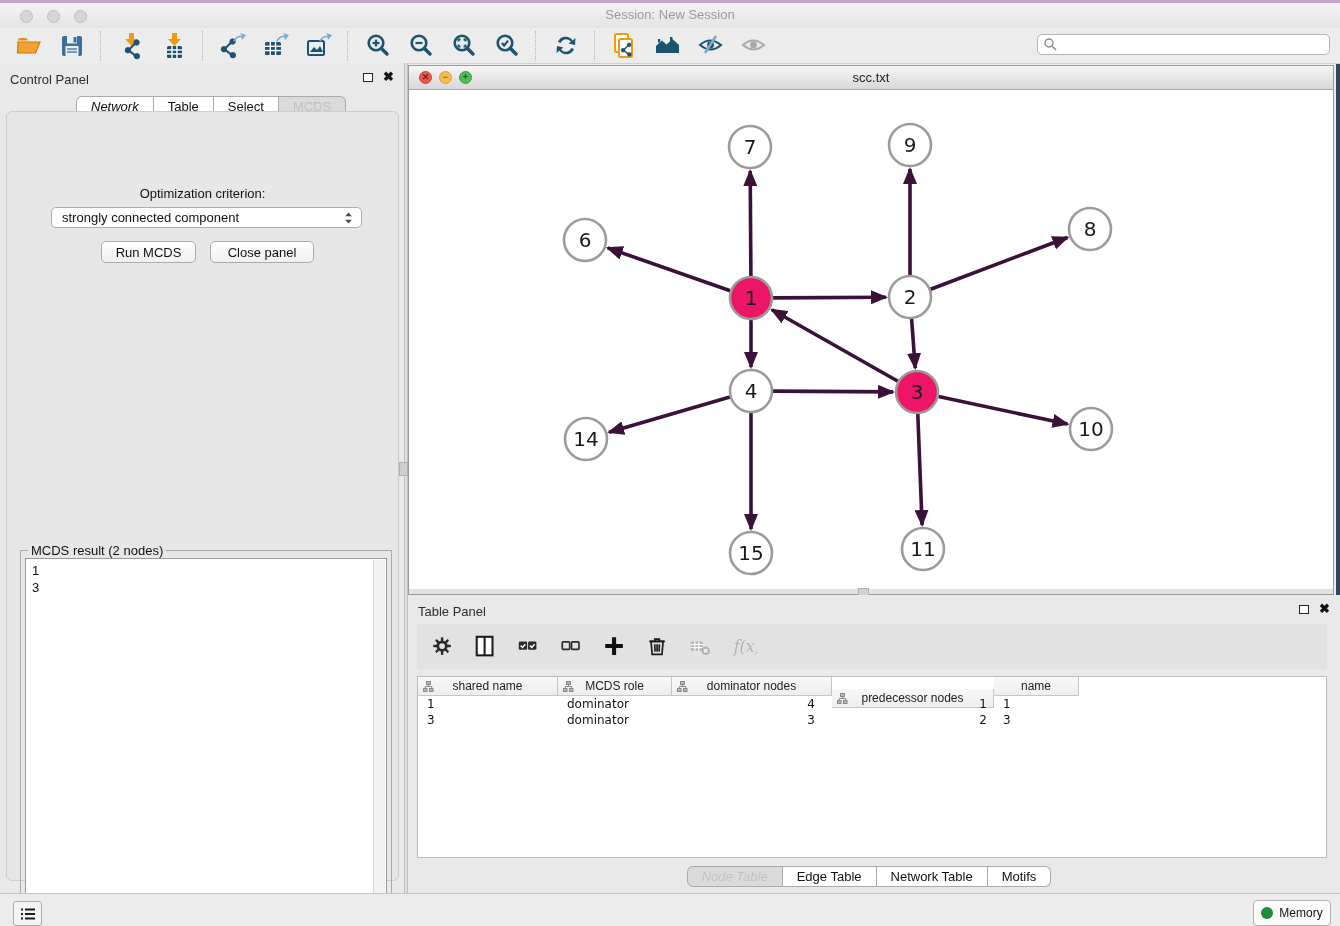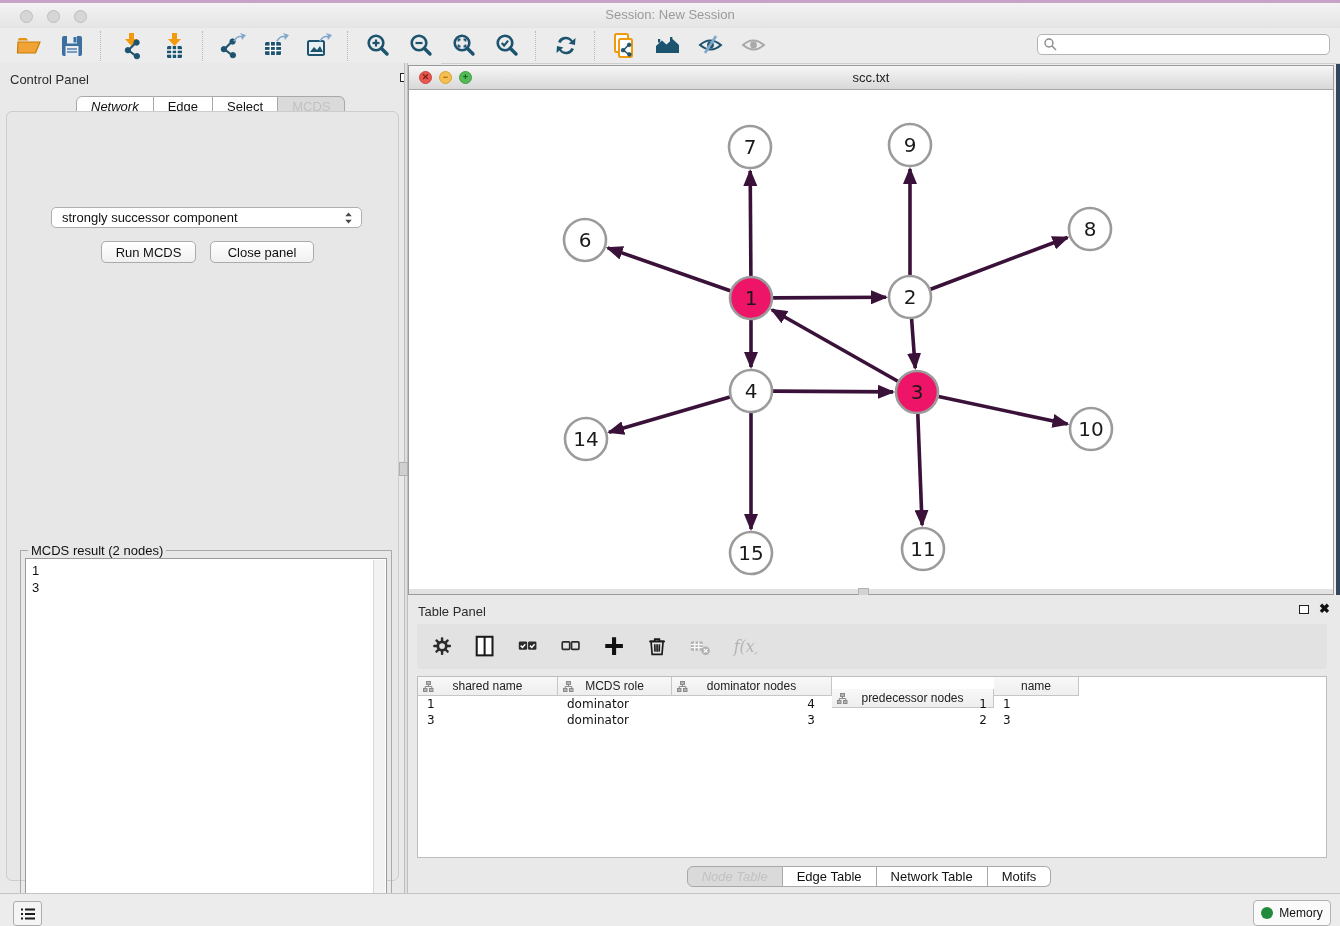--- a/index.html
+++ b/index.html
@@ -18,21 +18,21 @@
   #toolbar{left:0;top:28px;width:1340px;height:35px;background:#ececec;border-bottom:1px solid #cfcfcf;
            display:flex;align-items:center;}
   .tb-group{display:flex;align-items:center;gap:14px;padding:0 14px;}
   .tb-sep{width:1px;height:30px;border-left:1px dotted #b9b9b9;}
   .tb-icon{width:29px;height:29px;display:flex;align-items:center;justify-content:center;cursor:default;}
   .tb-icon svg{width:28px;height:28px;}
   #search-field{position:absolute;right:10px;top:6px;width:293px;height:21px;background:#fff;
                 border:1px solid #b4b4b4;border-radius:5px;display:flex;align-items:center;padding-left:5px;box-sizing:border-box;}
   #search-field input{border:none;outline:none;flex:1;font-size:12px;background:transparent;height:16px;}
   
-  #control-panel{left:0;top:63px;width:404px;height:830px;background:#e9e9e9;padding-left:37px;}
+  #control-panel{left:0;top:63px;width:404px;height:830px;background:#e9e9e9;}
   .panel-title{position:absolute;left:10px;top:9px;font-size:13px;color:#2c2c2c;}
   .win-btns{position:absolute;right:10px;top:9px;display:flex;gap:10px;align-items:center;}
   .float-ic{width:10px;height:9px;border:1.5px solid #222;box-sizing:border-box;background:#fff;}
   .close-ic{font-size:13px;font-weight:bold;color:#111;line-height:10px;}
   #cp-tabs{position:absolute;left:76px;top:33px;height:21px;display:flex;}
   .seg-tab{height:21px;box-sizing:border-box;border:1px solid #a9a9a9;border-left:none;
            background:#fff;color:#111;font-size:13px;display:flex;align-items:center;justify-content:center;padding:0 14px;}
   .seg-tab:first-child{border-left:1px solid #a9a9a9;border-radius:6px 0 0 6px;font-style:italic;}
   .seg-tab:last-child{border-radius:0 6px 6px 0;}
   .seg-tab.sel{background:#dadada;color:#c2c2c2;}
@@ -283,27 +283,28 @@
 </div>
 
 <div class="abs" id="control-panel">
   <div class="panel-title">Control Panel</div>
   <div class="win-btns">
     <span class="float-ic"></span>
     <span class="close-ic">✖</span>
   </div>
   <div id="cp-tabs">
       <div class="seg-tab">Network</div>
-      <div class="seg-tab">Edge</div>
+      <div class="seg-tab">Table</div>
       <div class="seg-tab">Select</div>
       <div class="seg-tab sel">MCDS</div>
     </div>
   <div id="cp-body">
+    <div id="opt-label">Optimization criterion:</div>
     <div id="criterion-select">
-      <span class="val">strongly successor component</span>
+      <span class="val">strongly connected component</span>
       <svg width="9" height="14" viewBox="0 0 9 14" style="margin-right:8px">
         <path d="M1.2 5.2 L4.5 1.4 L7.8 5.2 Z" fill="#4a4a4a"></path>
         <path d="M1.2 8.8 L4.5 12.6 L7.8 8.8 Z" fill="#4a4a4a"></path>
       </svg>
     </div>
     <div class="btn" id="run-btn">Run MCDS</div>
     <div class="btn" id="close-btn">Close panel</div>
     <div id="mcds-box">
       <span class="legend">MCDS result (2 nodes)</span>
       <div id="mcds-text">

